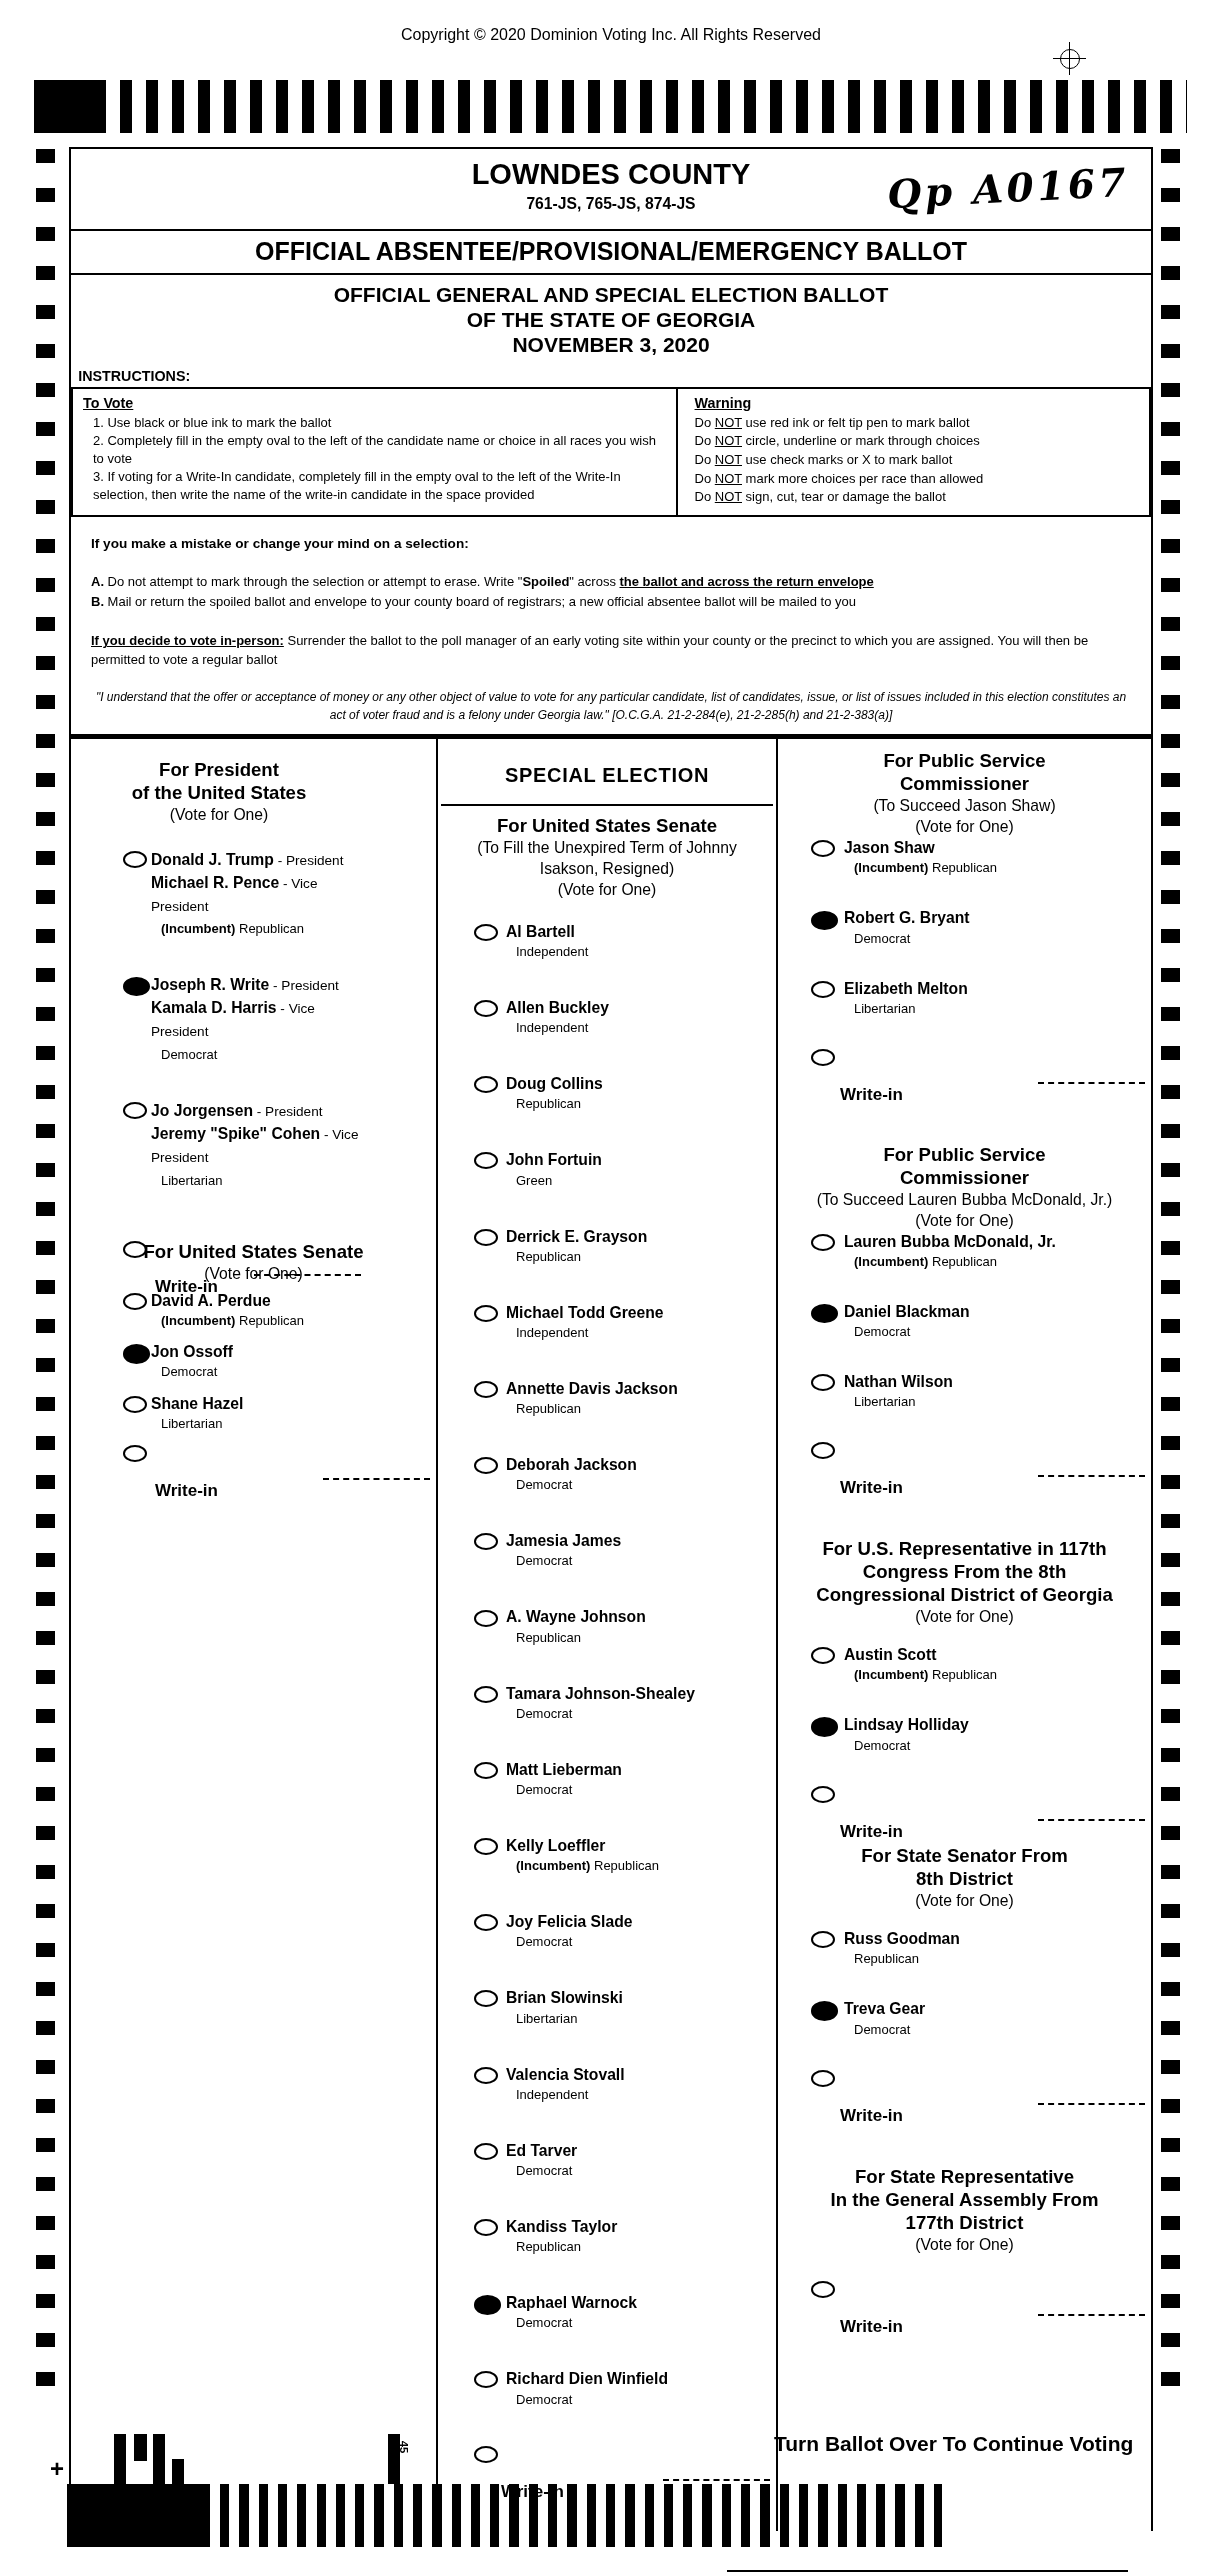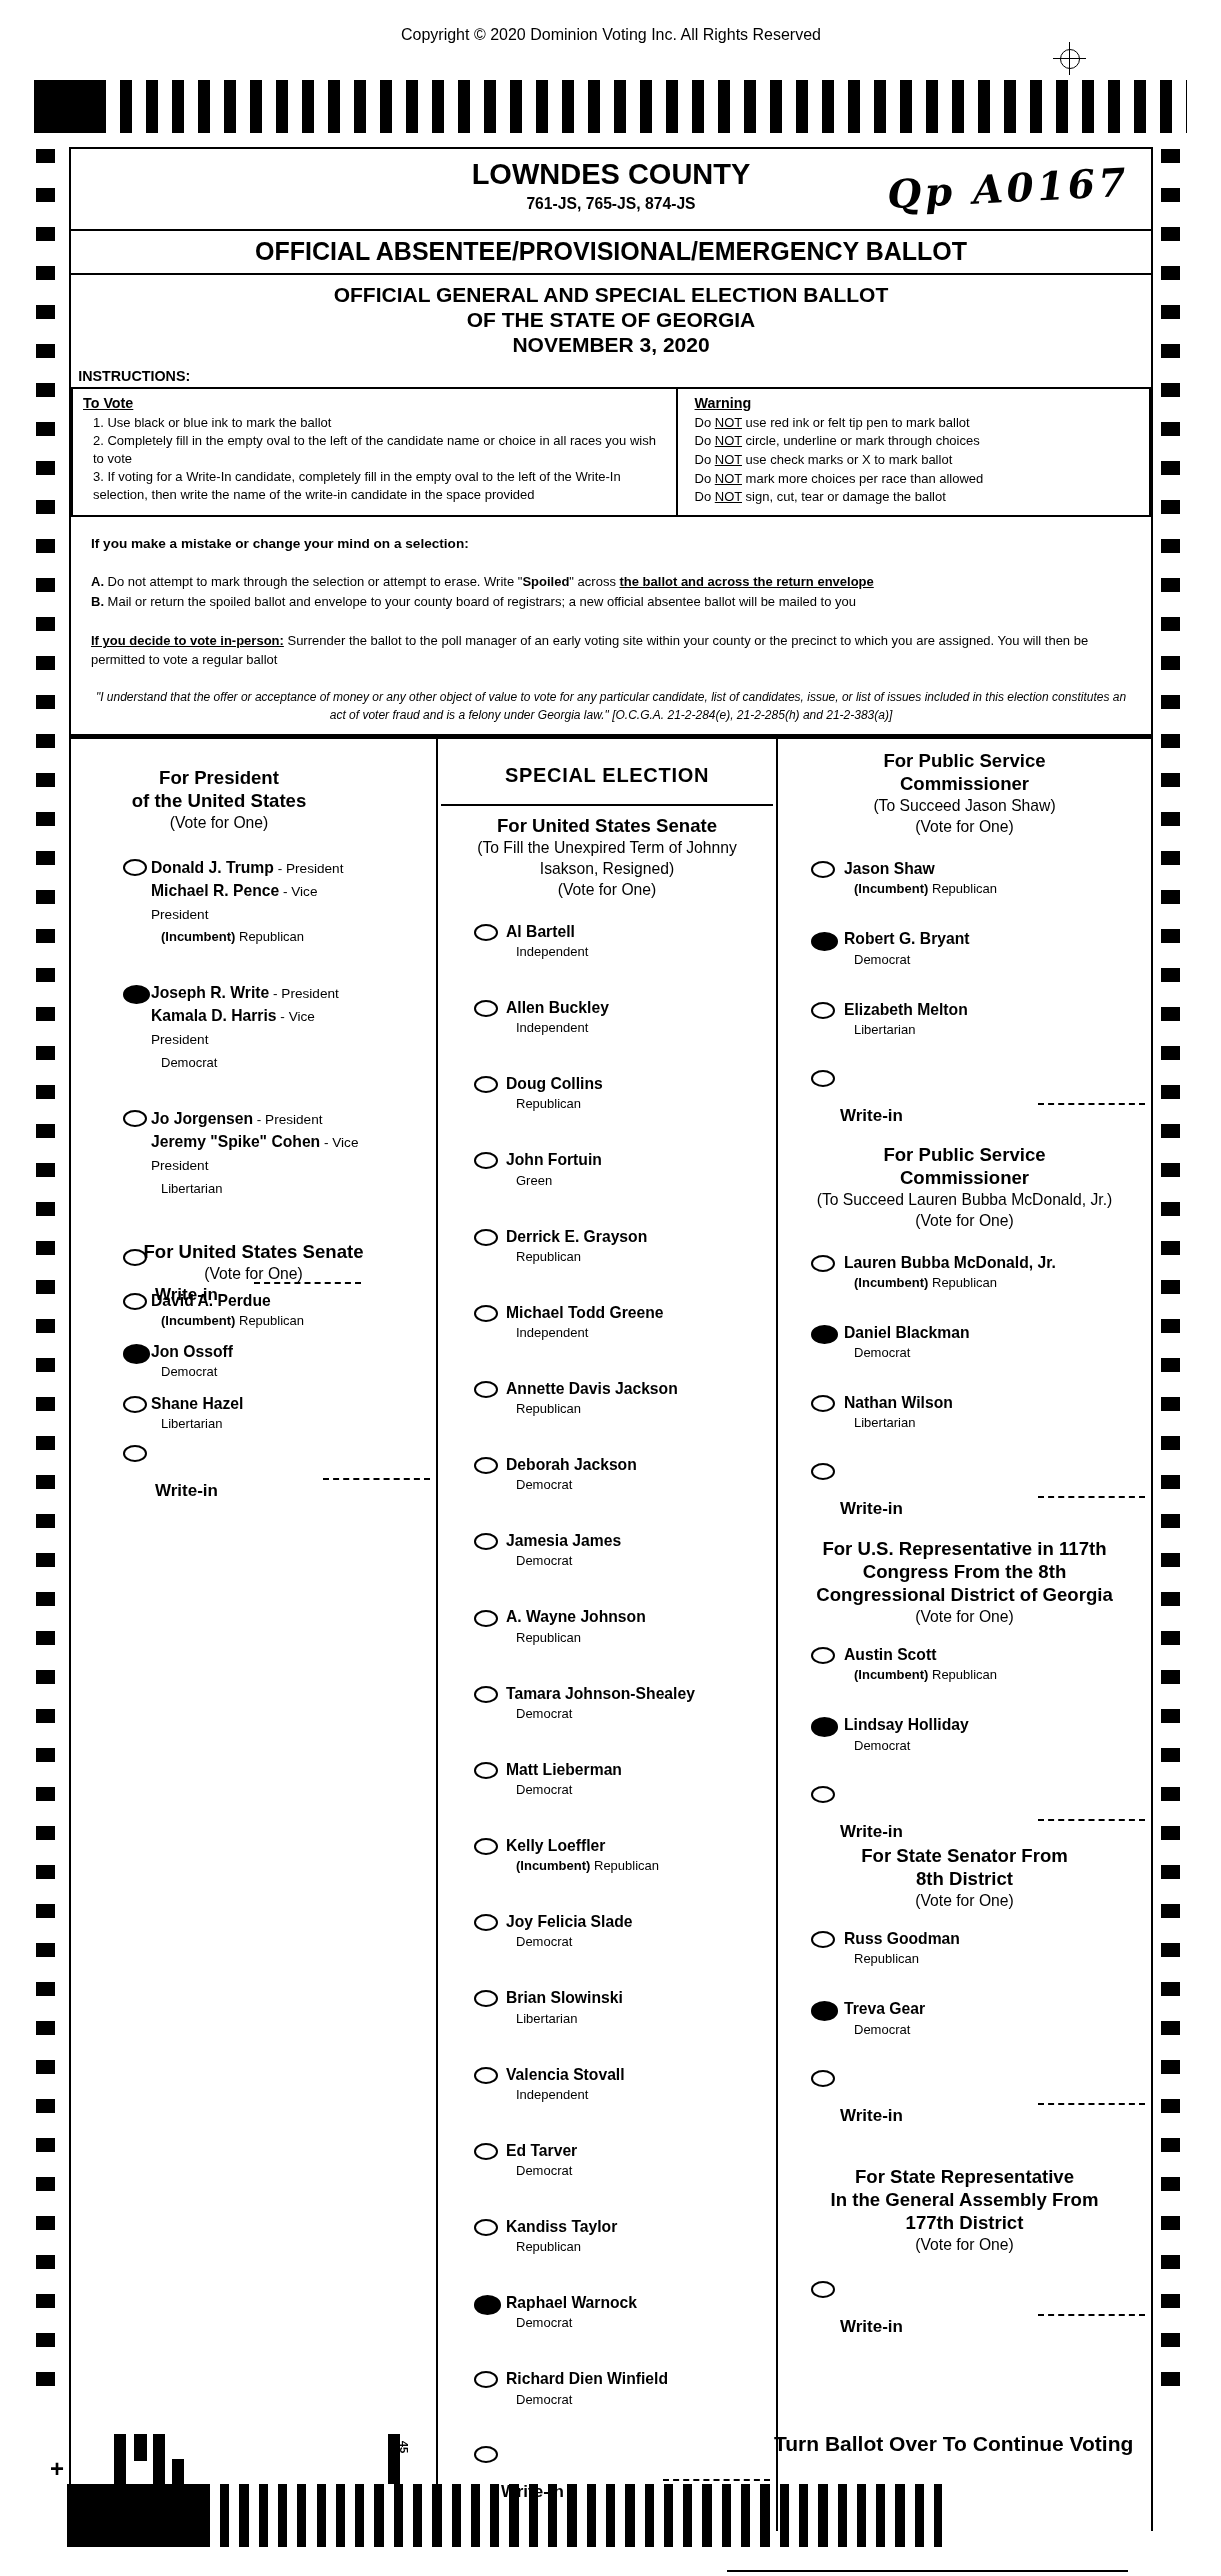--- a/index.html
+++ b/index.html
@@ -59,21 +59,21 @@
   .ip-h{font-weight:bold;text-decoration:underline;}
   .fineprint{font-style:italic;text-align:center;font-size:12px;line-height:18px;padding:18.6px 21.5px 10px;}
   .thick-rule{height:4.3px;background:#000;}
 
   
   .columns{position:relative;height:1792px;}
   .divider{position:absolute;top:0;bottom:0;width:2.1px;background:#000;}
   #div1{left:365px;}  #div2{left:705px;}
 
   .contest{position:absolute;box-sizing:border-box;}
-  .pos-president{left:0;top:27px;width:296px;}
+  .pos-president{left:0;top:19px;width:296px;}
   .pos-ussenate{left:0;top:501px;width:365px;}
   .pos-special{left:367px;top:25px;width:338px;}
   .pos-psc1{left:707px;top:10.7px;width:373px;}
   .pos-psc2{left:707px;top:404px;width:373px;}
   .pos-usrep{left:707px;top:798px;width:373px;}
   .pos-statesen{left:707px;top:1105px;width:373px;}
   .pos-staterep{left:707px;top:1426px;width:373px;}
 
   .spec-h{text-align:center;font-weight:bold;font-size:20px;letter-spacing:0.7px;}
   .spec-rule{height:2.1px;background:#000;margin:17px 2.9px 8.6px;}
@@ -98,21 +98,21 @@
   .contest-president .cand-line{line-height:22px;}
   .contest-president .party{line-height:17px;}
   .contest-president .writein{margin-top:52px;}
   .contest-us-senate .cand-list{margin-top:7.2px;}
   .contest-us-senate .cand{margin-bottom:14.3px;}
   .contest-us-senate .writein{margin-top:11.4px;}
   .contest-us-senate-special .cand{margin-bottom:39px;}
   .contest-us-senate-special .writein{margin-top:36px;}
   .contest-psc1 .cand,.contest-psc2 .cand,.contest-us-rep .cand,
   .contest-state-senate .cand,.contest-state-rep .cand{margin-bottom:33px;}
-  .contest-psc1 .cand-list,.contest-psc2 .cand-list{margin-top:22px;}
+  .contest-psc1 .cand-list,.contest-psc2 .cand-list{margin-top:1px;}
   .contest-us-rep .cand-list,.contest-state-senate .cand-list{margin-top:18.6px;}
   .contest-state-rep .cand-list{margin-top:17px;}
   .contest-psc1 .writein,.contest-psc2 .writein,.contest-us-rep .writein,
   .contest-state-senate .writein,.contest-state-rep .writein{margin-top:26px;}
 
   .writein{position:relative;min-height:69px;}
   .writein .oval{top:0;}
   .wi-dash{position:absolute;right:5.7px;top:33px;width:107px;border-top:2.1px dashed #000;}
   .wi-label{font-weight:bold;font-size:17px;padding-top:36px;}
 

